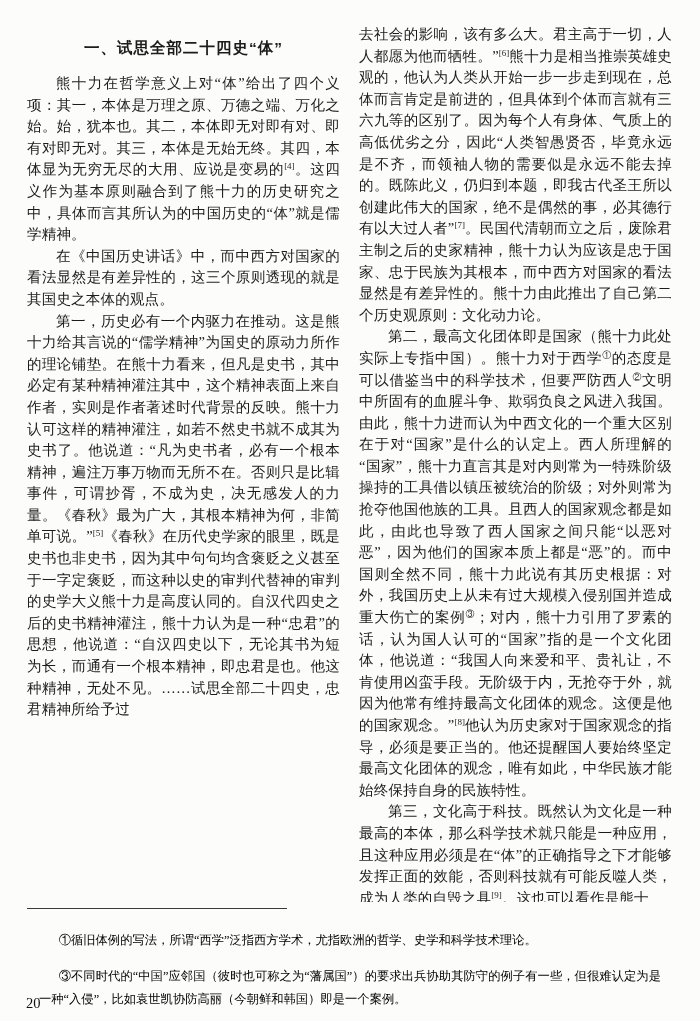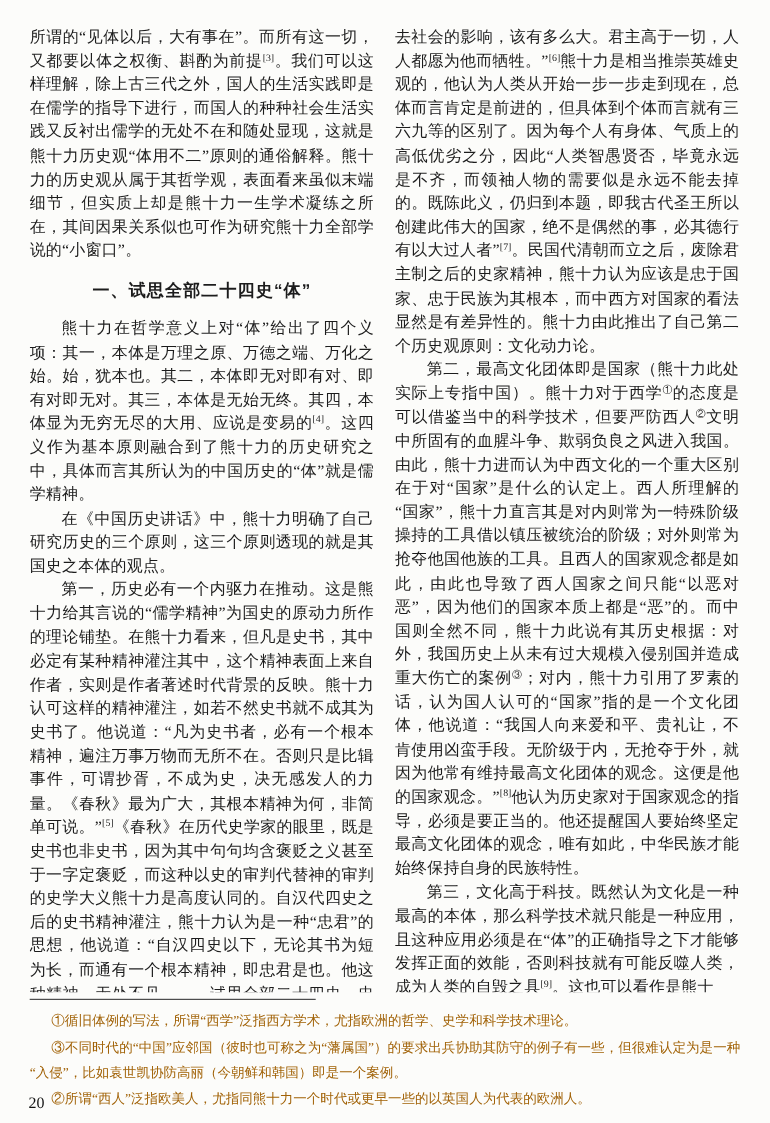--- a/index.html
+++ b/index.html
@@ -56,47 +56,46 @@
     left: 27px; top: 908px;
     width: 260px; height: 1px;
     background: #3a3a3a;
   }
   .footnotes {
     position: absolute;
     left: 27px; top: 917px;
     width: 646px;
   }
   .footnotes p {
-    margin: 0;
+    margin: 12px;
     font-size: 12.3px;
     line-height: 23.5px;
     text-indent: 1.6em;
     text-align: justify;
     word-break: break-all;
-    color: #a16207;
+    color: #000000;
   }
   .page-number {
     position: absolute;
     left: 26px; top: 995px;
     font-size: 14.5px;
     color: #111;
   }
 </style>
 </head>
 <body>
 
 <div class="page">
 
   <div class="columns">
 
     <div class="col">
-      <p>所谓的“见体以后，大有事在”。而所有这一切，又都要以体之权衡、斟酌为前提<sup>[3]</sup>。我们可以这样理解，除上古三代之外，国人的生活实践即是在儒学的指导下进行，而国人的种种社会生活实践又反衬出儒学的无处不在和随处显现，这就是熊十力历史观“体用不二”原则的通俗解释。熊十力的历史观从属于其哲学观，表面看来虽似末端细节，但实质上却是熊十力一生学术凝练之所在，其间因果关系似也可作为研究熊十力全部学说的“小窗口”。</p>
       <h2 class="section-heading">一、试思全部二十四史“体”</h2>
       <p class="ind">熊十力在哲学意义上对“体”给出了四个义项：其一，本体是万理之原、万德之端、万化之始。始，犹本也。其二，本体即无对即有对、即有对即无对。其三，本体是无始无终。其四，本体显为无穷无尽的大用、应说是变易的<sup>[4]</sup>。这四义作为基本原则融合到了熊十力的历史研究之中，具体而言其所认为的中国历史的“体”就是儒学精神。</p>
-      <p class="ind">在《中国历史讲话》中，熊十力明确了自己研究历史的三个原则，这三个原则透现的就是其国史之本体的观点。</p>
+      <p class="ind">在《中国历史讲话》中，而中西方对国家的看法显然是有差异性的，这三个原则透现的就是其国史之本体的观点。</p>
       <p class="ind">第一，历史必有一个内驱力在推动。这是熊十力给其言说的“儒学精神”为国史的原动力所作的理论铺垫。在熊十力看来，但凡是史书，其中必定有某种精神灌注其中，这个精神表面上来自作者，实则是作者著述时代背景的反映。熊十力认可这样的精神灌注，如若不然史书就不成其为史书了。他说道：“凡为史书者，必有一个根本精神，遍注万事万物而无所不在。否则只是比辑事件，可谓抄胥，不成为史，决无感发人的力量。《春秋》最为广大，其根本精神为何，非简单可说。”<sup>[5]</sup>《春秋》在历代史学家的眼里，既是史书也非史书，因为其中句句均含褒贬之义甚至于一字定褒贬，而这种以史的审判代替神的审判的史学大义熊十力是高度认同的。自汉代四史之后的史书精神灌注，熊十力认为是一种“忠君”的思想，他说道：“自汉四史以下，无论其书为短为长，而通有一个根本精神，即忠君是也。他这种精神，无处不见。……试思全部二十四史，忠君精神所给予过</p>
     </div>
 
     <div class="col">
       <p>去社会的影响，该有多么大。君主高于一切，人人都愿为他而牺牲。”<sup>[6]</sup>熊十力是相当推崇英雄史观的，他认为人类从开始一步一步走到现在，总体而言肯定是前进的，但具体到个体而言就有三六九等的区别了。因为每个人有身体、气质上的高低优劣之分，因此“人类智愚贤否，毕竟永远是不齐，而领袖人物的需要似是永远不能去掉的。既陈此义，仍归到本题，即我古代圣王所以创建此伟大的国家，绝不是偶然的事，必其德行有以大过人者”<sup>[7]</sup>。民国代清朝而立之后，废除君主制之后的史家精神，熊十力认为应该是忠于国家、忠于民族为其根本，而中西方对国家的看法显然是有差异性的。熊十力由此推出了自己第二个历史观原则：文化动力论。</p>
       <p class="ind">第二，最高文化团体即是国家（熊十力此处实际上专指中国）。熊十力对于西学<sup>①</sup>的态度是可以借鉴当中的科学技术，但要严防西人<sup>②</sup>文明中所固有的血腥斗争、欺弱负良之风进入我国。由此，熊十力进而认为中西文化的一个重大区别在于对“国家”是什么的认定上。西人所理解的“国家”，熊十力直言其是对内则常为一特殊阶级操持的工具借以镇压被统治的阶级；对外则常为抢夺他国他族的工具。且西人的国家观念都是如此，由此也导致了西人国家之间只能“以恶对恶”，因为他们的国家本质上都是“恶”的。而中国则全然不同，熊十力此说有其历史根据：对外，我国历史上从未有过大规模入侵别国并造成重大伤亡的案例<sup>③</sup>；对内，熊十力引用了罗素的话，认为国人认可的“国家”指的是一个文化团体，他说道：“我国人向来爱和平、贵礼让，不肯使用凶蛮手段。无阶级于内，无抢夺于外，就因为他常有维持最高文化团体的观念。这便是他的国家观念。”<sup>[8]</sup>他认为历史家对于国家观念的指导，必须是要正当的。他还提醒国人要始终坚定最高文化团体的观念，唯有如此，中华民族才能始终保持自身的民族特性。</p>
       <p class="ind">第三，文化高于科技。既然认为文化是一种最高的本体，那么科学技术就只能是一种应用，且这种应用必须是在“体”的正确指导之下才能够发挥正面的效能，否则科技就有可能反噬人类，成为人类的自毁之具<sup>[9]</sup>。这也可以看作是熊十</p>
     </div>
 
   </div>

